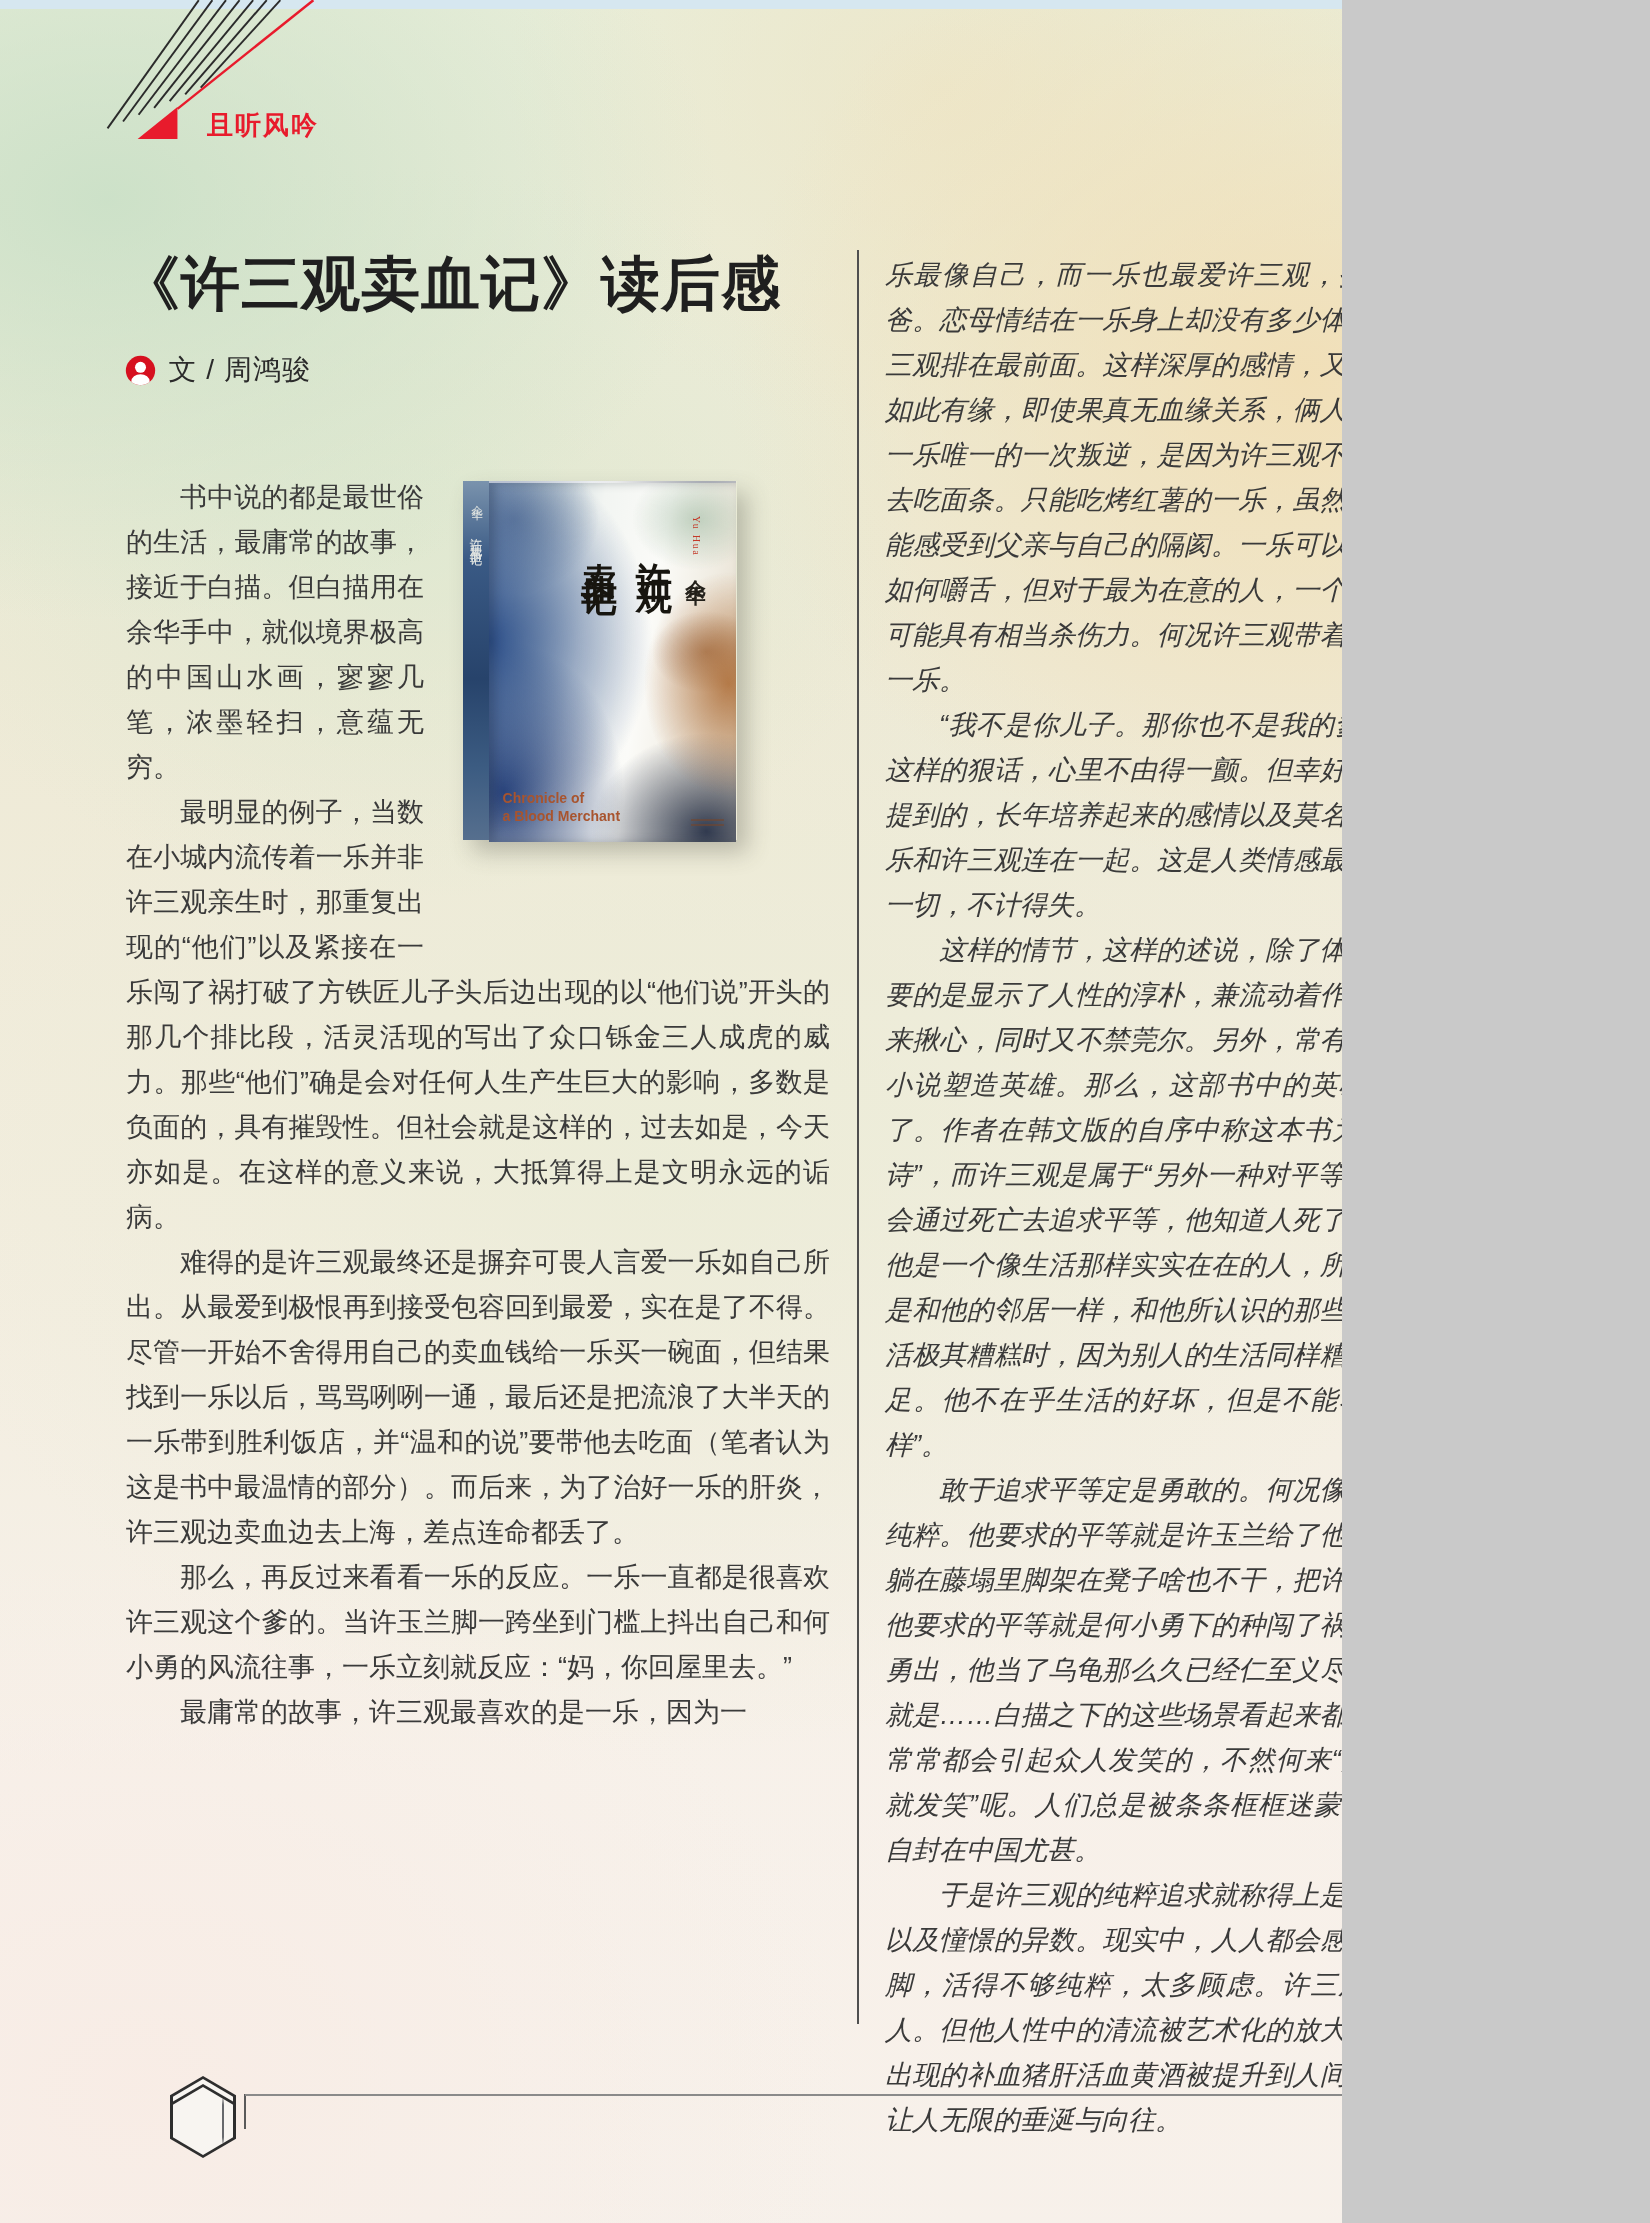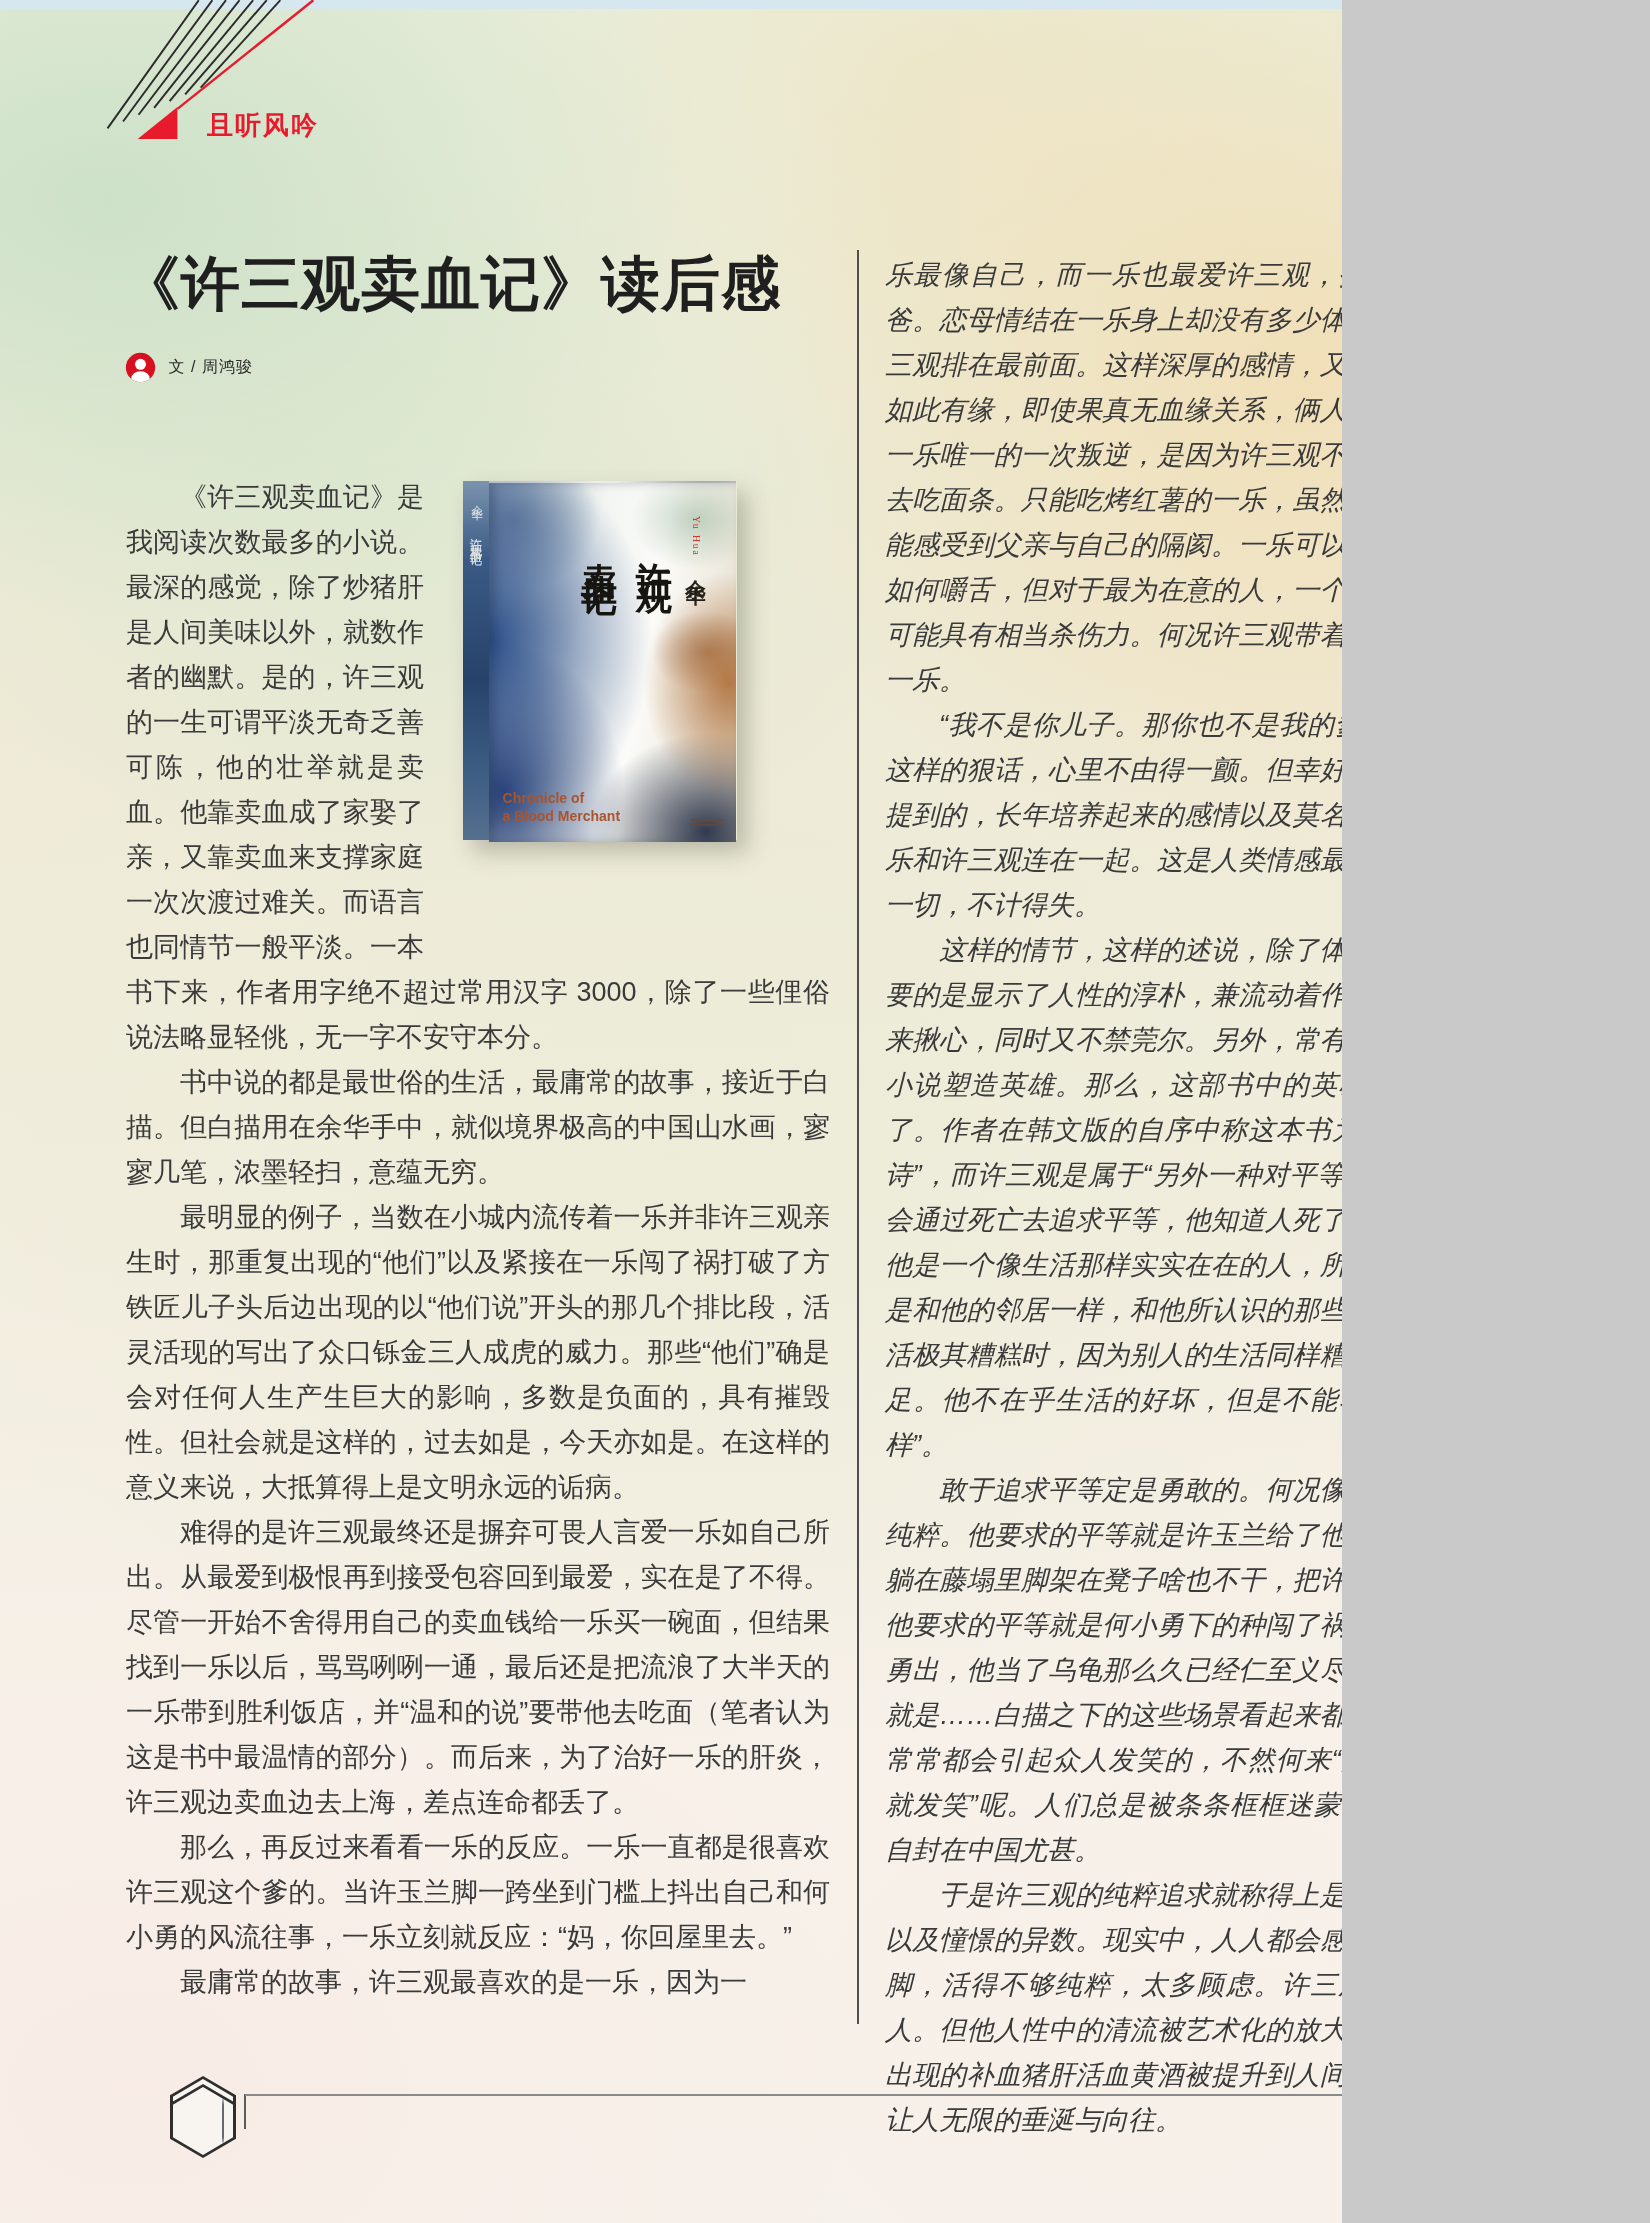--- a/index.html
+++ b/index.html
@@ -26,21 +26,21 @@
   }
 
   
   .title {
     position:absolute; left:105px; top:236px; margin:16px;
     font-family:"Liberation Serif", serif; font-weight:700;
     font-size:59px; line-height:1.1; color:#1f1f1f; letter-spacing:1px;
   }
   .byline { position:absolute; left:124px; top:351px; display:flex; align-items:center; }
   .byline svg { display:block; }
-  .byline-text { margin-left:11.6px; font-size:16px; color:#2b2b2b; letter-spacing:1px; }
+  .byline-text { margin-left:11.6px; font-size:28px; color:#2b2b2b; letter-spacing:1px; }
 
   
   .divider { position:absolute; left:857px; top:250px; width:1.9px; height:1774px; background:#4f4f4f; }
   .col { position:absolute; font-size:27px; line-height:45px; color:#3a3a3a; text-align:justify; }
   .col p { margin:0; }
   .col p.indent { text-indent:2em; }
   .col-left  { left:126px; top:475px; width:704px; }
   .col-right { left:885px; top:253px; width:679px;font-style:italic; }
 
   
@@ -157,21 +157,20 @@
           </div>
           <div class="cover-subtitle">Chronicle of
 a Blood Merchant</div>
           <div class="pub-mark">
               <i></i>
               <i></i>
             </div>
         </div>
       </div>
     </div>
-    <p class="indent">《许三观卖血记》是我阅读次数最多的小说。最深的感觉，除了炒猪肝是人间美味以外，就数作者的幽默。是的，许三观的一生可谓平淡无奇乏善可陈，他的壮举就是卖血。他靠卖血成了家娶了亲，又靠卖血来支撑家庭一次次渡过难关。而语言也同情节一般平淡。一本书下来，作者用字绝不超过常用汉字 3000，除了一些俚俗说法略显轻佻，无一字不安守本分。</p>
     <p class="indent">书中说的都是最世俗的生活，最庸常的故事，接近于白描。但白描用在余华手中，就似境界极高的中国山水画，寥寥几笔，浓墨轻扫，意蕴无穷。</p>
     <p class="indent">最明显的例子，当数在小城内流传着一乐并非许三观亲生时，那重复出现的“他们”以及紧接在一乐闯了祸打破了方铁匠儿子头后边出现的以“他们说”开头的那几个排比段，活灵活现的写出了众口铄金三人成虎的威力。那些“他们”确是会对任何人生产生巨大的影响，多数是负面的，具有摧毁性。但社会就是这样的，过去如是，今天亦如是。在这样的意义来说，大抵算得上是文明永远的诟病。</p>
     <p class="indent">难得的是许三观最终还是摒弃可畏人言爱一乐如自己所出。从最爱到极恨再到接受包容回到最爱，实在是了不得。尽管一开始不舍得用自己的卖血钱给一乐买一碗面，但结果找到一乐以后，骂骂咧咧一通，最后还是把流浪了大半天的一乐带到胜利饭店，并“温和的说”要带他去吃面（笔者认为这是书中最温情的部分）。而后来，为了治好一乐的肝炎，许三观边卖血边去上海，差点连命都丢了。</p>
     <p class="indent">那么，再反过来看看一乐的反应。一乐一直都是很喜欢许三观这个爹的。当许玉兰脚一跨坐到门槛上抖出自己和何小勇的风流往事，一乐立刻就反应：“妈，你回屋里去。”</p>
     <p class="indent">最庸常的故事，许三观最喜欢的是一乐，因为一</p>
   </div>
 
   <div class="col col-right">
     <p>乐最像自己，而一乐也最爱许三观，打心眼里崇拜这个爸。恋母情结在一乐身上却没有多少体现，一乐总是把许三观排在最前面。这样深厚的感情，又或者说，这两个人如此有缘，即使果真无血缘关系，俩人也是无法分离的。一乐唯一的一次叛逆，是因为许三观不舍得用卖血钱带他去吃面条。只能吃烤红薯的一乐，虽然还只是个孩子，也能感受到父亲与自己的隔阂。一乐可以不在意小城里的人如何嚼舌，但对于最为在意的人，一个不经意的举动，也可能具有相当杀伤力。何况许三观带着一家子有意排斥了一乐。</p>
     <p class="indent">“我不是你儿子。那你也不是我的爹。”看到一乐喃喃这样的狠话，心里不由得一颤。但幸好，最后正如前文所提到的，长年培养起来的感情以及莫名的投缘，始终把一乐和许三观连在一起。这是人类情感最淳朴的体现。无关一切，不计得失。</p>

